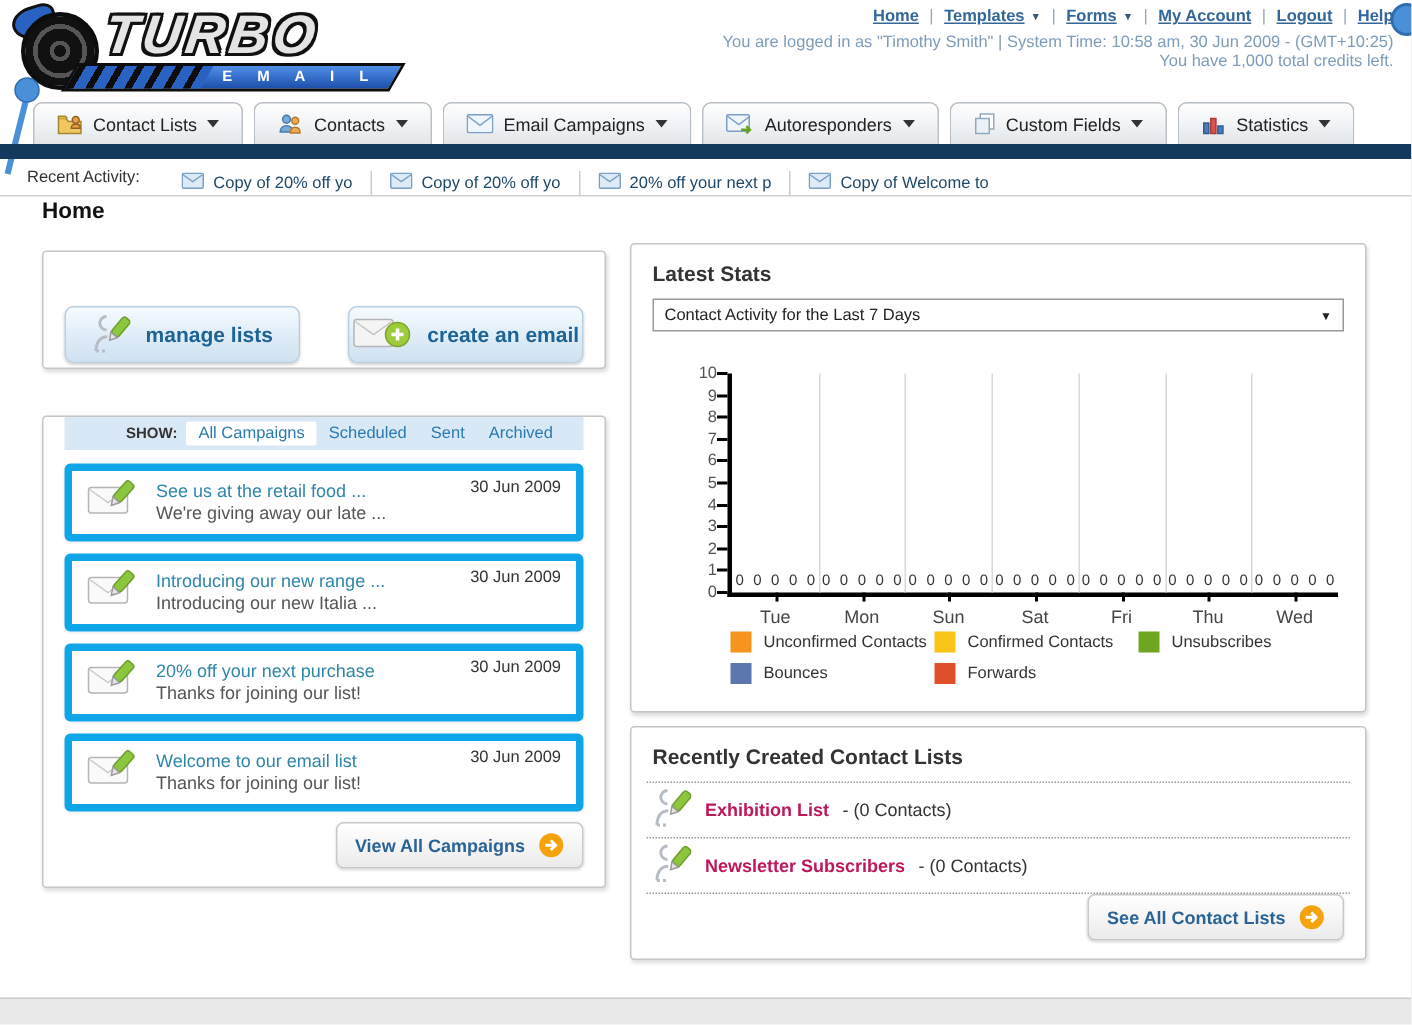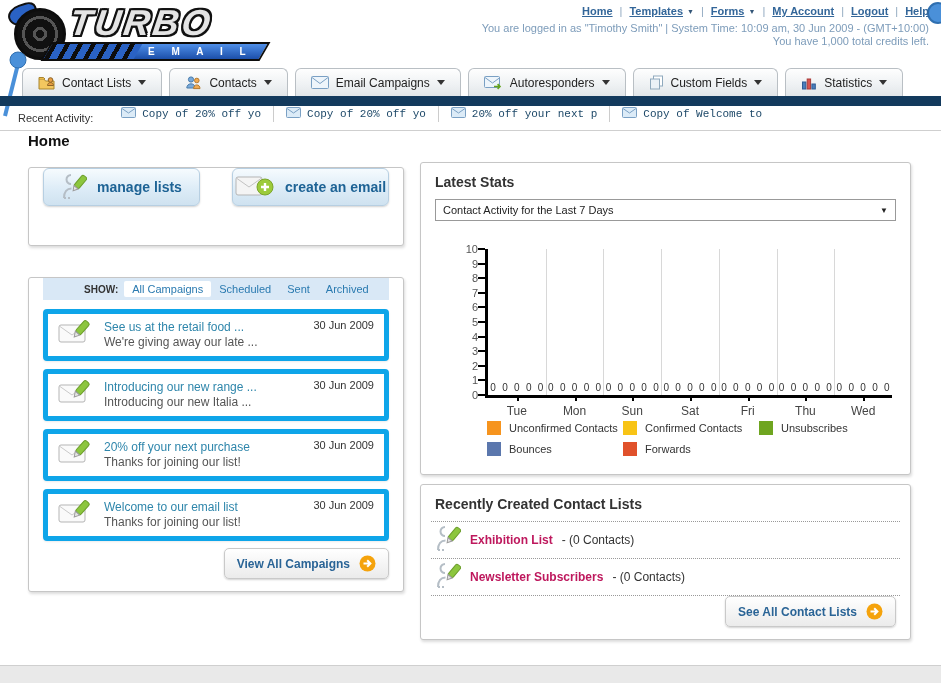--- a/index.html
+++ b/index.html
@@ -37,40 +37,40 @@
     border:1px solid #b9bfc4;border-bottom:none;border-radius:6px 6px 0 0;
     background:linear-gradient(#fefefe,#eef1f3 60%,#e2e6e9);font-size:12px;color:#222;cursor:pointer;white-space:nowrap;}
   .tab-icon{display:inline-flex;}
   .caret{width:0;height:0;border-left:4px solid transparent;border-right:4px solid transparent;border-top:5px solid #333;}
   .navybar{position:absolute;top:96px;left:0;right:0;height:10px;background:#133a5d;}
 
   
   .activitybar{position:absolute;top:106px;left:0;right:0;height:24px;border-bottom:1px solid #cfcfcf;
     display:flex;align-items:center;padding-left:18px;font-size:11px;}
   .activity-label{color:#333;margin-right:16px;}
-  #activity{display:flex;align-items:flex-start;height:100%;font-family:Liberation Mono, monospace;}
+  #activity{display:flex;align-items:flex-end;height:100%;}
   .activity-item{display:flex;align-items:center;gap:6px;padding:0 12px;border-right:1px solid #ccc;
     color:#1d4868;cursor:pointer;height:16px;}
   .activity-item:last-child{border-right:none;}
 
   .page-title{position:absolute;left:28px;top:132px;margin:0;font-size:15px;font-weight:bold;color:#111;}
 
   
   .panel{position:absolute;background:#fff;border:1px solid #c6c6c6;border-radius:3px;
     box-shadow:1px 2px 3px rgba(0,0,0,.14);}
   .panel h2{margin:0;font-size:14px;font-weight:bold;color:#333;}
   #gs{left:28px;top:167px;width:374px;height:77px;}
   #camps{left:28px;top:277px;width:374px;height:313px;}
   #stats{left:420px;top:162px;width:489px;height:311px;}
   #lists{left:420px;top:484px;width:489px;height:154px;}
 
   
   .gs-head{display:flex;justify-content:space-between;align-items:baseline;padding:11px 14px 8px;}
   .gs-link{font-size:11px;color:#2a7ab0;cursor:pointer;}
-  .gs-buttons{display:flex;gap:32px;padding:0 14px;}
+  .gs-buttons{display:flex;gap:32px;padding:0 14px;margin-top:36px;}
   .gs-btn{flex:1;height:36px;display:flex;align-items:center;justify-content:center;gap:10px;
     border:1px solid #b7cfe2;border-radius:6px;background:linear-gradient(#f6fbfe,#ddecf7 55%,#cfe2f0);
     box-shadow:0 1px 2px rgba(0,0,0,.18);font-size:14px;font-weight:bold;color:#1e6395;cursor:pointer;}
 
   
   .camp-head{padding:10px 14px 8px;}
   .showbar{margin:0 14px;background:#d9e8f6;height:22px;display:flex;align-items:center;font-size:11px;padding:0 8px;gap:2px;}
   .show-label{font-weight:bold;color:#333;font-size:10px;margin-right:4px;padding-left:33px;}
   .filter{color:#2a7ab0;padding:2px 8px;cursor:pointer;}
   .filter.active{background:#fff;border-radius:2px;}
@@ -140,21 +140,21 @@
       <span class="sep">|</span>
       <span class="toplink">Forms</span>
       <span class="tn-caret">▼</span>
       <span class="sep">|</span>
       <span class="toplink">My Account</span>
       <span class="sep">|</span>
       <span class="toplink">Logout</span>
       <span class="sep">|</span>
       <span class="toplink">Help</span>
     </div>
-  <div class="login-line1">You are logged in as "Timothy Smith" | System Time: 10:09 am, 30 Jun 2009 - (GMT+10:00)</div>
+  <div class="login-line1">You are logged in as "Timothy Smith" | System Time: 10:58 am, 30 Jun 2009 - (GMT+10:25)</div>
   <div class="login-line2">You have 1,000 total credits left.</div>
 
   <div class="tabbar" id="tabs">
       <div class="tab">
         <span class="tab-icon">
           <svg width="17" height="15" viewBox="0 0 17 15">
             <path d="M1 4h5l1.5 2H16v8H1z" fill="#f3c75f" stroke="#a8852f"></path>
             <path d="M1 4V2.5h4.5L7 4" fill="#e9b84a" stroke="#a8852f"></path>
             <circle cx="12.5" cy="5" r="2.3" fill="#e99e42" stroke="#8d6426"></circle>
             <path d="M9.5 10.5c0-1.8 1.3-2.9 3-2.9s3 1.1 3 2.9z" fill="#e99e42" stroke="#8d6426"></path>

